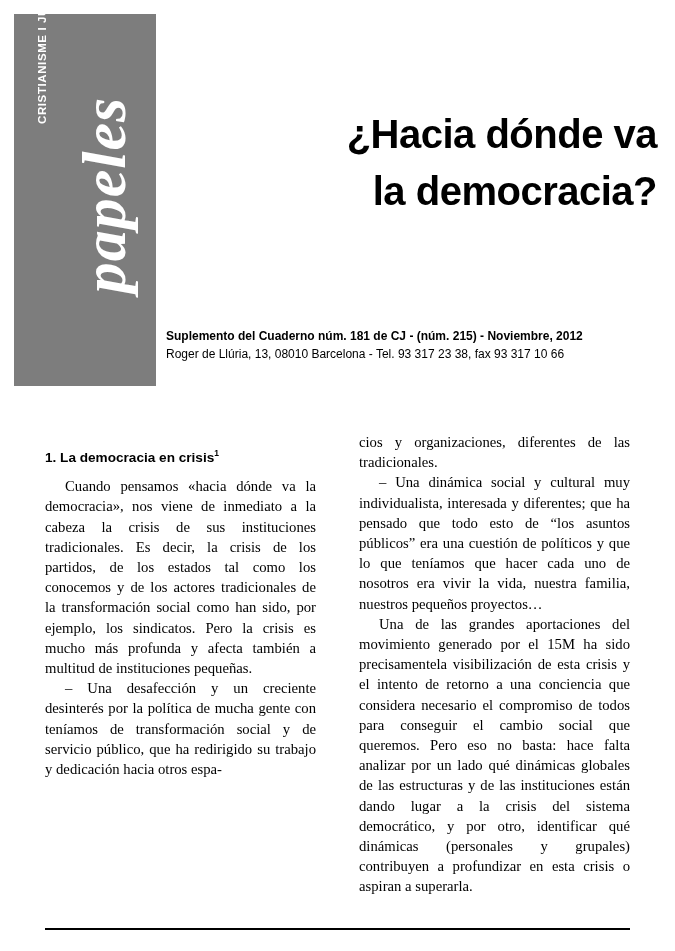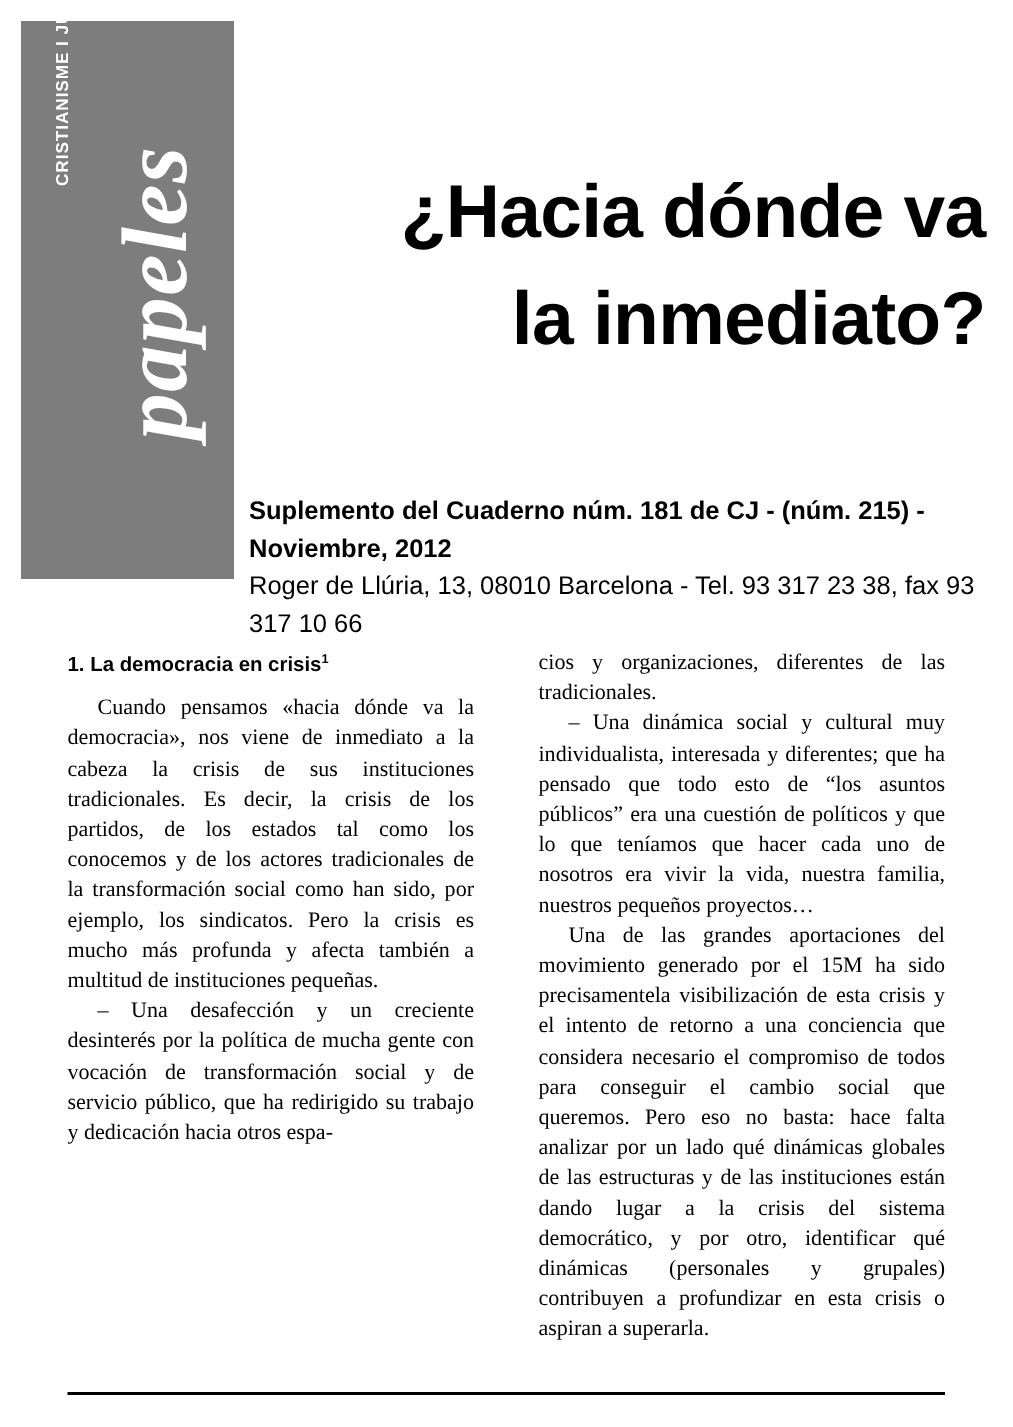--- a/index.html
+++ b/index.html
@@ -80,32 +80,32 @@
     height: 300px;
   }
   .doc-title {
     position: absolute;
     right: 4px;
     top: 92px;
     width: 100%;
     text-align: right;
     font-family: "Liberation Sans", sans-serif;
     font-weight: bold;
-    font-size: 50px;
+    font-size: 40px;
     line-height: 1.42;
     letter-spacing: -0.5px;
   }
 
   .imprint {
     position: absolute;
     left: 152px;
     top: 314px;
     width: 495px;
     font-family: "Liberation Sans", sans-serif;
-    font-size: 17px;
+    font-size: 12px;
     line-height: 1.48;
   }
   .imprint .line1 { font-weight: bold; }
 
   
   .content {
     position: absolute;
     left: 45px;
     top: 432px;
     width: 585px;
@@ -121,21 +121,21 @@
     -webkit-hyphens: auto;
     hyphens: auto;
   }
   .col-left { left: 0; }
   .col-right { left: 314px; }
 
   .section-head {
     font-family: "Liberation Sans", sans-serif;
     font-weight: bold;
     font-size: 13.6px;
-    margin: 2px 0 9px 0;
+    margin: 16px 0 9px 0;
     text-align: left;
   }
   .section-head sup {
     font-size: 8.5px;
     vertical-align: super;
   }
   p.para {
     margin: 0;
     text-indent: 20px;
   }
@@ -159,37 +159,37 @@
   <div class="masthead">
 
     <div class="brand-block">
       <div class="brand-word">papeles</div>
       <div class="brand-sub">CRISTIANISME I JUSTÍCIA</div>
     </div>
 
     <div class="title-area">
       <div class="doc-title">
         <div>¿Hacia dónde va</div>
-        <div>la inmediato?</div>
+        <div>la democracia?</div>
       </div>
     </div>
 
     <div class="imprint">
       <div class="line1">Suplemento del Cuaderno núm. 181 de CJ - (núm. 215) - Noviembre, 2012</div>
       <div>Roger de Llúria, 13, 08010 Barcelona - Tel. 93 317 23 38, fax 93 317 10 66</div>
     </div>
 
   </div>
 
   <div class="content">
 
     <div class="col col-left">
       <h2 class="section-head"><span>1. La democracia en crisis</span><sup>1</sup></h2>
       <p class="para">Cuando pensamos «hacia dónde va la democracia», nos viene de inmediato a la cabeza la crisis de sus instituciones tradicionales. Es decir, la crisis de los partidos, de los estados tal como los conocemos y de los actores tradicionales de la transformación social como han sido, por ejemplo, los sindicatos. Pero la crisis es mucho más profunda y afecta también a multitud de instituciones pequeñas.</p>
-      <p class="para dash">– Una desafección y un creciente desinterés por la política de mucha gente con vocación de transformación social y de servicio público, que ha redirigido su trabajo y dedicación hacia otros espa-</p>
+      <p class="para dash">– Una desafección y un creciente desinterés por la política de mucha gente con teníamos de transformación social y de servicio público, que ha redirigido su trabajo y dedicación hacia otros espa-</p>
     </div>
 
     <div class="col col-right">
       <p class="para noindent">cios y organizaciones, diferentes de las tradicionales.</p>
       <p class="para dash">– Una dinámica social y cultural muy individualista, interesada y diferentes; que ha pensado que todo esto de “los asuntos públicos” era una cuestión de políticos y que lo que teníamos que hacer cada uno de nosotros era vivir la vida, nuestra familia, nuestros pequeños proyectos…</p>
       <p class="para">Una de las grandes aportaciones del movimiento generado por el 15M ha sido precisamentela visibilización de esta crisis y el intento de retorno a una conciencia que considera necesario el compromiso de todos para conseguir el cambio social que queremos. Pero eso no basta: hace falta analizar por un lado qué dinámicas globales de las estructuras y de las instituciones están dando lugar a la crisis del sistema democrático, y por otro, identificar qué dinámicas (personales y grupales) contribuyen a profundizar en esta crisis o aspiran a superarla.</p>
     </div>
 
   </div>
 

